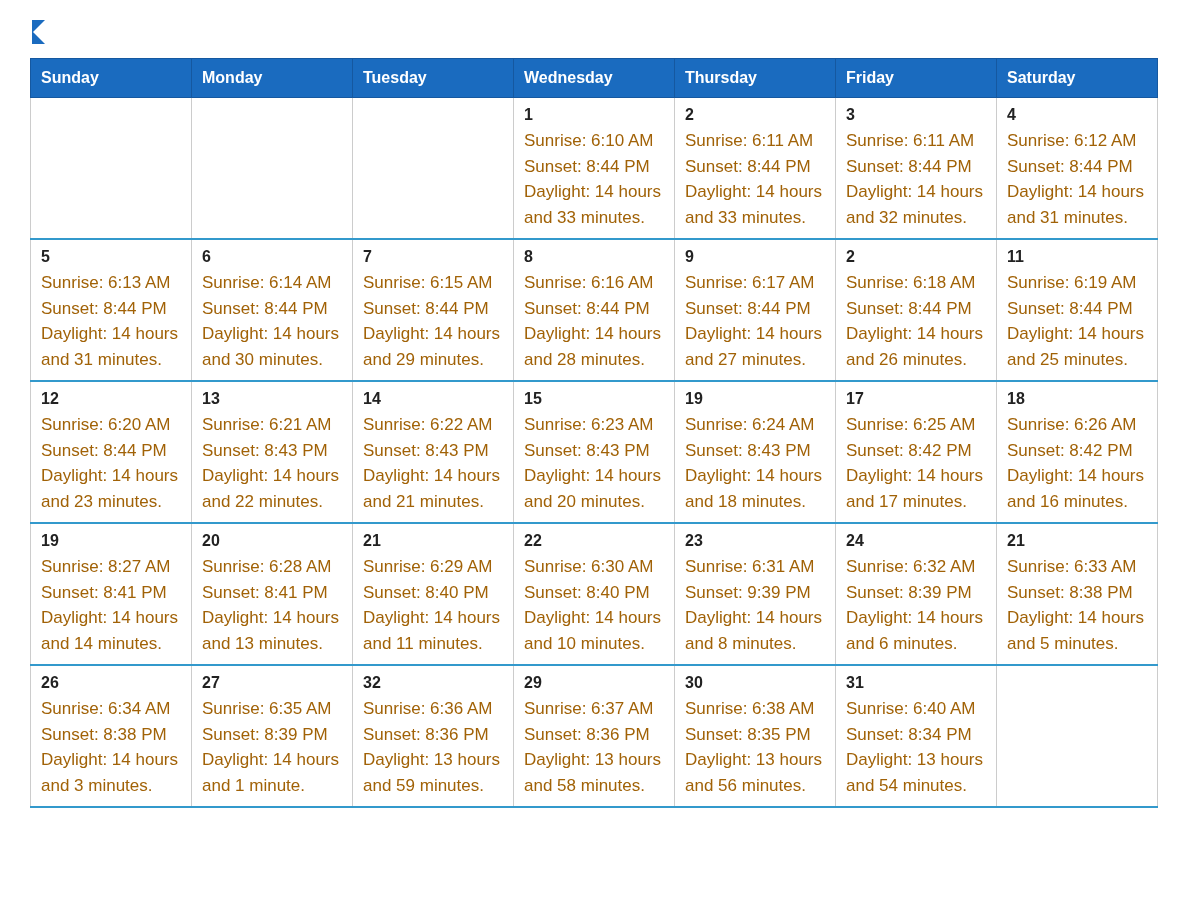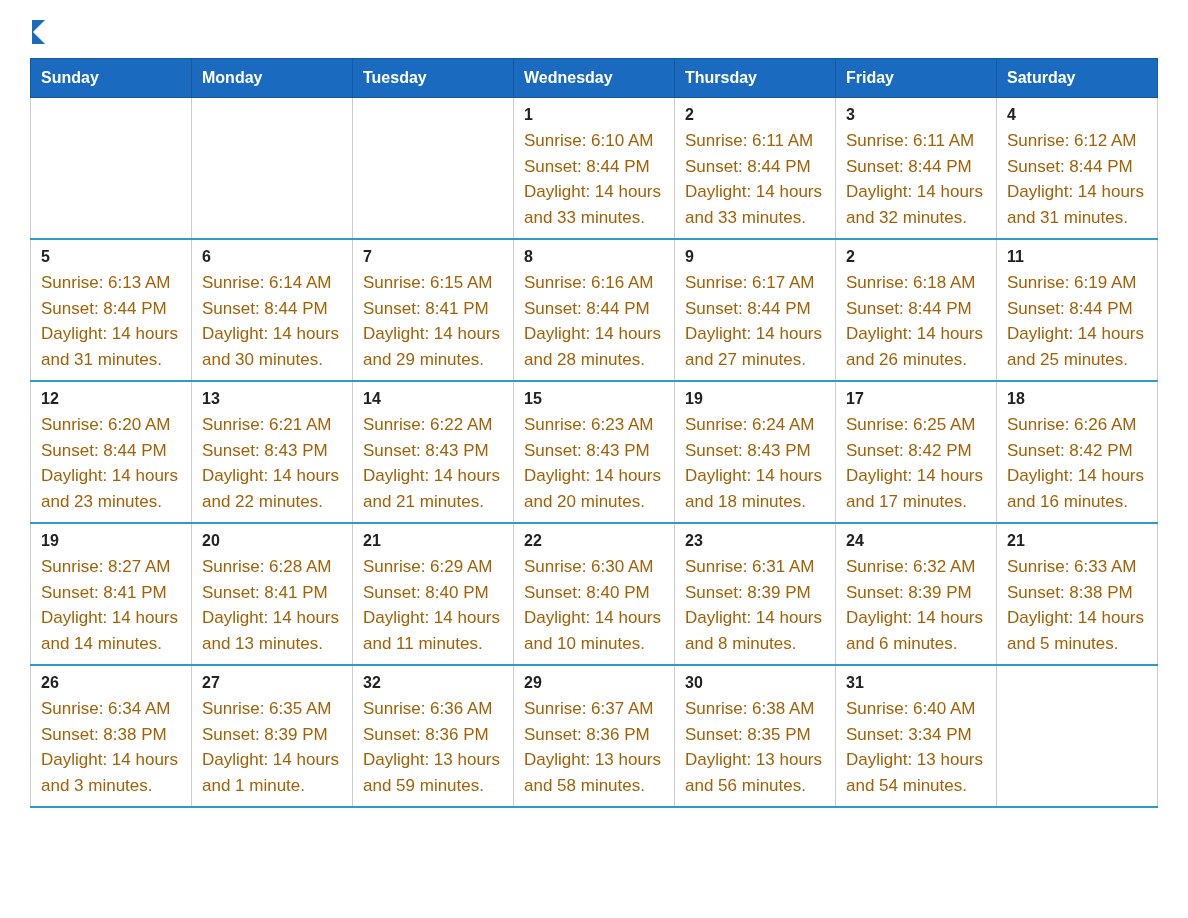--- a/index.html
+++ b/index.html
@@ -171,21 +171,21 @@
         </td>
         <td>
           <span class="day-num">6</span>
           <div class="day-info">Sunrise: 6:14 AM
 Sunset: 8:44 PM
 Daylight: 14 hours and 30 minutes.</div>
         </td>
         <td>
           <span class="day-num">7</span>
           <div class="day-info">Sunrise: 6:15 AM
-Sunset: 8:41 PM
+Sunset: 8:44 PM
 Daylight: 14 hours and 29 minutes.</div>
         </td>
         <td>
           <span class="day-num">8</span>
           <div class="day-info">Sunrise: 6:16 AM
 Sunset: 8:44 PM
 Daylight: 14 hours and 28 minutes.</div>
         </td>
         <td>
           <span class="day-num">9</span>
@@ -271,21 +271,21 @@
         </td>
         <td>
           <span class="day-num">22</span>
           <div class="day-info">Sunrise: 6:30 AM
 Sunset: 8:40 PM
 Daylight: 14 hours and 10 minutes.</div>
         </td>
         <td>
           <span class="day-num">23</span>
           <div class="day-info">Sunrise: 6:31 AM
-Sunset: 8:39 PM
+Sunset: 9:39 PM
 Daylight: 14 hours and 8 minutes.</div>
         </td>
         <td>
           <span class="day-num">24</span>
           <div class="day-info">Sunrise: 6:32 AM
 Sunset: 8:39 PM
 Daylight: 14 hours and 6 minutes.</div>
         </td>
         <td>
           <span class="day-num">21</span>
@@ -321,19 +321,19 @@
         </td>
         <td>
           <span class="day-num">30</span>
           <div class="day-info">Sunrise: 6:38 AM
 Sunset: 8:35 PM
 Daylight: 13 hours and 56 minutes.</div>
         </td>
         <td>
           <span class="day-num">31</span>
           <div class="day-info">Sunrise: 6:40 AM
-Sunset: 3:34 PM
+Sunset: 8:34 PM
 Daylight: 13 hours and 54 minutes.</div>
         </td>
         <td class="empty"></td>
       </tr>
     </tbody>
 </table>
 
 </body></html>

